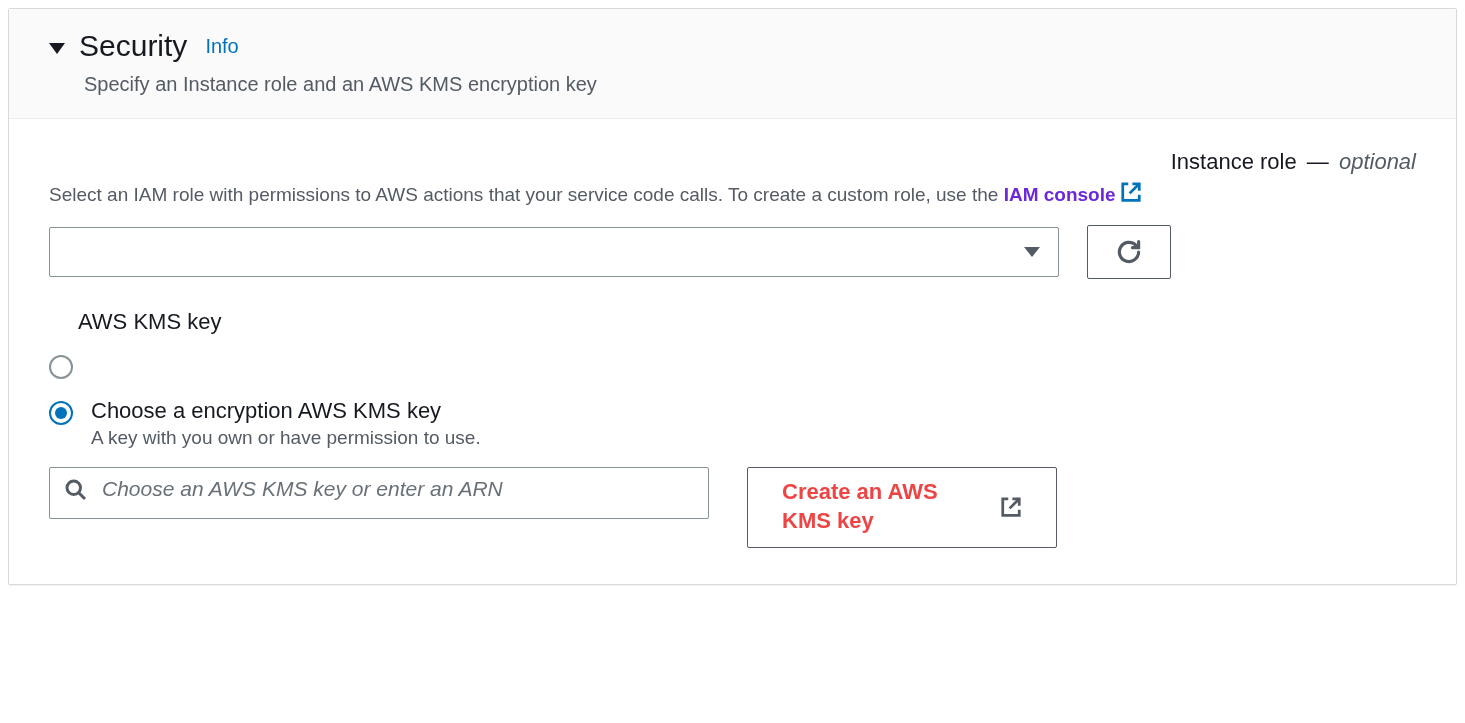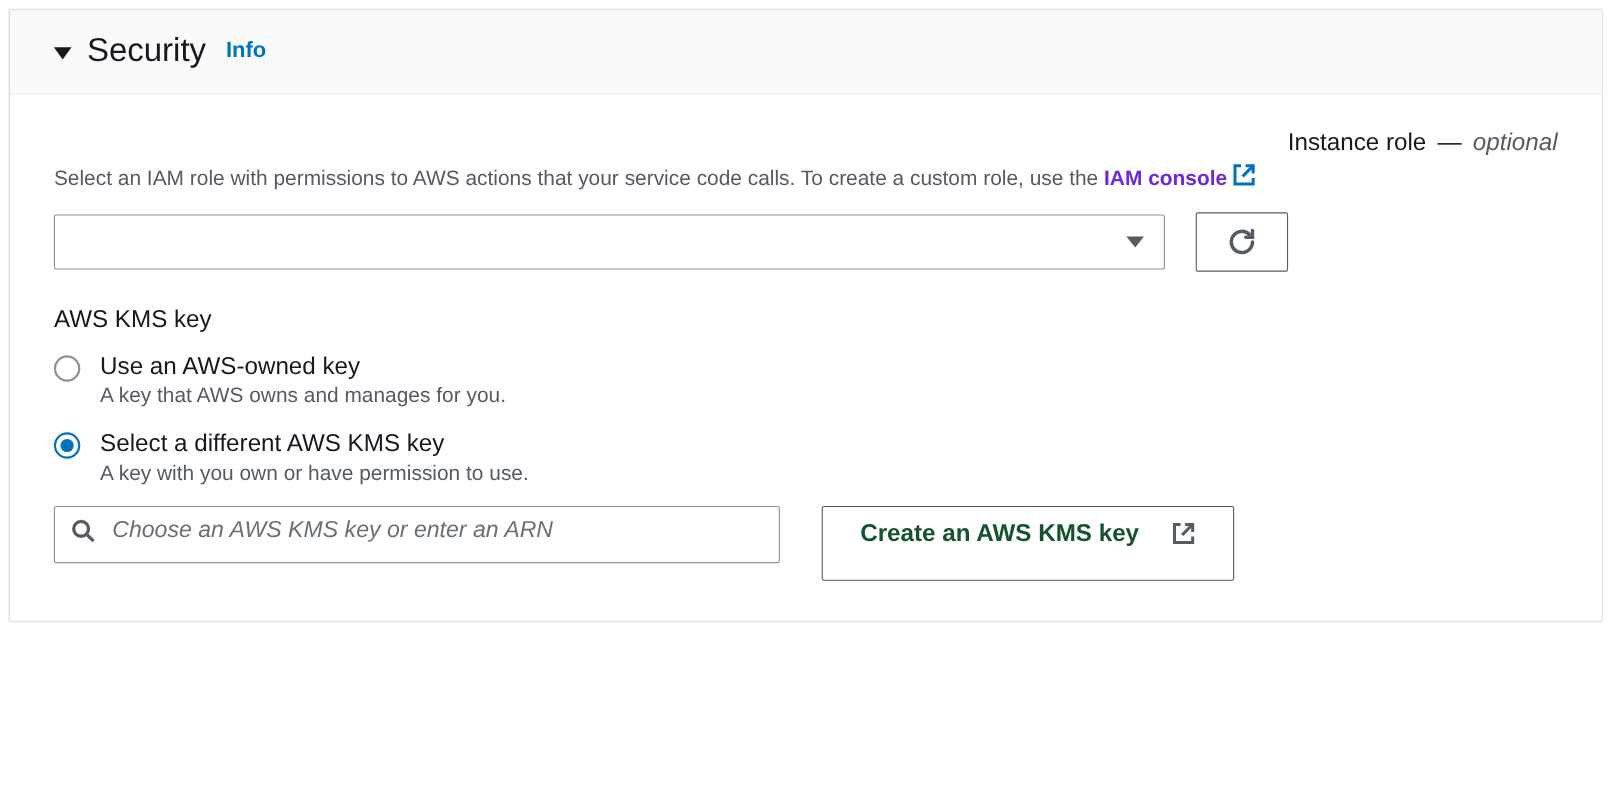--- a/index.html
+++ b/index.html
@@ -34,21 +34,21 @@
     margin-top: 4px;
   }
   .panel-title {
     font-size: 30px;
     font-weight: 400;
     color: #16191f;
     margin: 0;
   }
   .info-link {
     font-size: 20px;
-    font-weight: 700;
+    font-weight: 400;
     color: #0073bb;
     cursor: pointer;
     margin-left: 4px;
   }
   .panel-subtitle {
     font-size: 20px;
     color: #545b64;
     margin: 10px 0 0 35px;
   }
   .panel-body {
@@ -114,20 +114,21 @@
     background: #fff;
     display: flex;
     align-items: center;
     justify-content: center;
     cursor: pointer;
   }
   .section-label {
     font-size: 22px;
     color: #16191f;
     margin-bottom: 4px;
+    margin-left: 29px;
   }
   .radio-group { margin-top: 16px; }
   .radio-item {
     display: flex;
     align-items: flex-start;
     gap: 18px;
     margin-bottom: 18px;
     cursor: pointer;
   }
   .radio-circle {
@@ -185,45 +186,46 @@
     background: transparent;
   }
   .search-box input::placeholder {
     color: #687078;
     font-style: italic;
   }
   .create-btn {
     border: 1px solid #545b64;
     border-radius: 2px;
     background: #fff;
-    padding: 10px 34px 28px 34px;
+    padding: 10px 34px 12px 34px;
     font-size: 22px;
     font-weight: 700;
-    color: #14532d;
+    color: #ef4444;
     line-height: 1.3;
     cursor: pointer;
-    width: 375px;
+    width: 310px;
     text-align: left;
     display: flex;
     align-items: center;
   }
   .create-btn .btn-text { flex: 1; }
   svg { display: block; }
 </style>
 </head>
 <body>
 
 <div class="panel">
 
   <div class="panel-header">
     <div class="panel-title-row">
       <span class="caret"></span>
       <h2 class="panel-title">Security</h2>
       <span class="info-link">Info</span>
     </div>
+    <div class="panel-subtitle">Specify an Instance role and an AWS KMS encryption key</div>
   </div>
 
   <div class="panel-body">
 
     <div class="field-block">
       <div class="field-label-row">
         <span class="field-label-strong">Instance role</span>
         <span class="dash">—</span>
         <span class="optional">optional</span>
       </div>
@@ -250,30 +252,26 @@
       </div>
     </div>
 
     <div class="field-block" style="margin-bottom:0">
       <div class="section-label">AWS KMS key</div>
 
       <div class="radio-group">
 
         <div class="radio-item">
           <span class="radio-circle"></span>
-          <div class="radio-text">
-            <div class="radio-title">Use an AWS-owned key</div>
-            <div class="radio-desc">A key that AWS owns and manages for you.</div>
-          </div>
         </div>
 
         <div class="radio-item">
           <span class="radio-circle selected"></span>
           <div class="radio-text">
-            <div class="radio-title">Select a different AWS KMS key</div>
+            <div class="radio-title">Choose a encryption AWS KMS key</div>
             <div class="radio-desc">A key with you own or have permission to use.</div>
           </div>
         </div>
 
       </div>
 
       <div class="kms-row">
         <div class="search-box">
           <span style="margin-right:12px">
             <svg width="24" height="24" viewBox="0 0 16 16" fill="none" stroke="#545b64" stroke-width="2">

